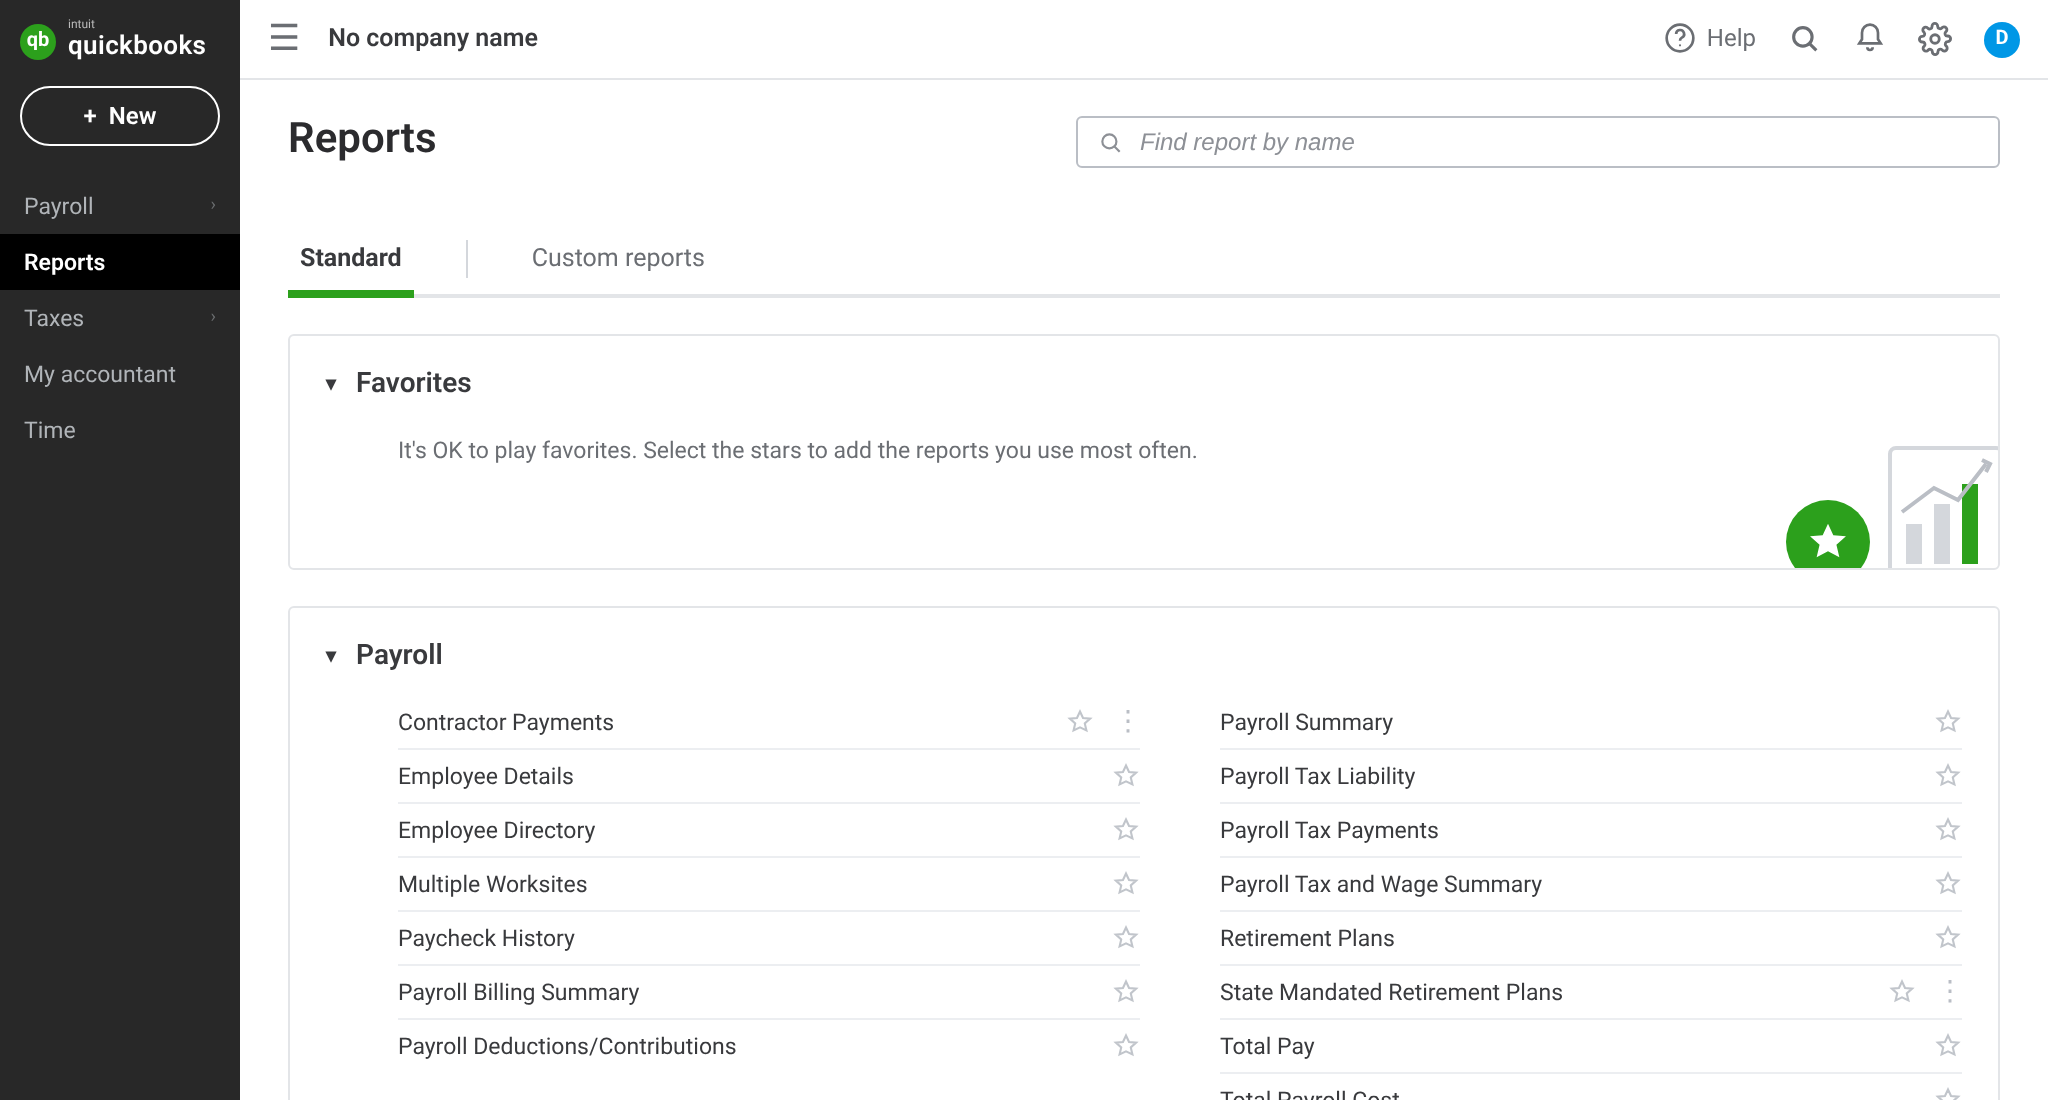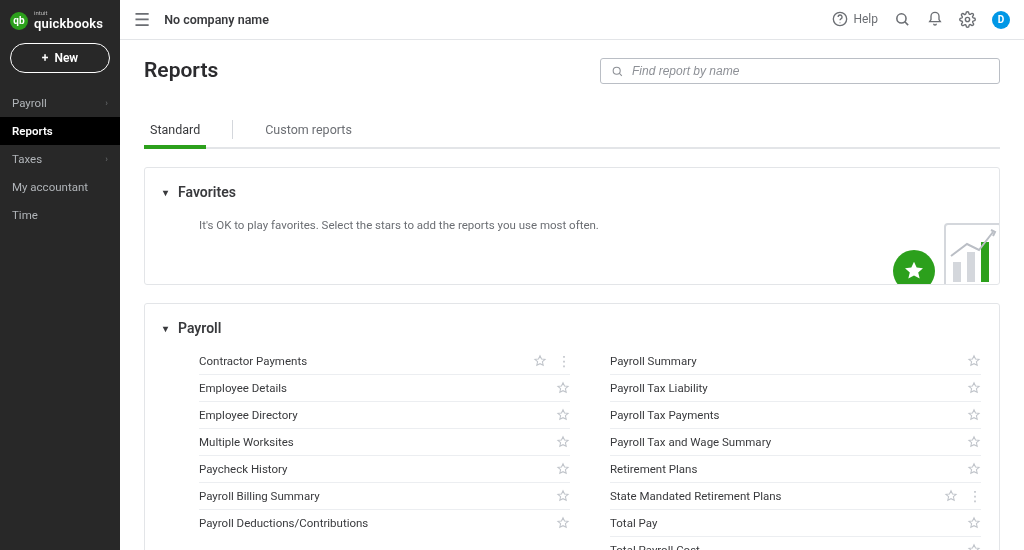--- a/index.html
+++ b/index.html
@@ -70,30 +70,30 @@
   .top-icon {cursor:pointer; display:flex; align-items:center; justify-content:center;}
   .avatar {width:18px; height:18px; border-radius:50%; background:#0097e6; color:#fff;
            font-size:10px; font-weight:bold; display:flex; align-items:center; justify-content:center;}
 
   
   .content { flex:1; overflow-y:auto; padding:18px 24px 0 24px;}
   .page-title { font-size:21px; font-weight:600; margin-bottom:22px; color:#2b2b2e;}
 
   .search-row { display:flex; justify-content:flex-end; margin-bottom:4px;}
   .search-box {
-    width:400px; border:1px solid #babec5; border-radius:3px;
+    width:462px; border:1px solid #babec5; border-radius:3px;
     padding:5px 10px; display:flex; align-items:center; gap:8px;
     font-size:12px; color:#8d9096;
   }
   .search-box input { border:none; outline:none; flex:1; font-size:12px; color:#393a3d; font-style:italic;}
   .search-box input::placeholder { color:#8d9096; font-style:italic;}
 
   .tabs { display:flex; gap:26px; border-bottom:2px solid #e3e5e8; margin-top:8px;}
   .tab { padding:10px 6px; font-size:12.5px; color:#6b6e73; cursor:pointer; position:relative;}
-  .tab.active { color:#393a3d; font-weight:400;}
+  .tab.active { color:#393a3d; font-weight:700;}
   .tab.active::after {
     content:""; position:absolute; left:0; right:0; bottom:-2px;
     height:4px; background:#2ca01c;
   }
   .tab-divider { width:1px; background:#d4d7dc; margin:8px 0;}
 
   .card {
     border:1px solid #e3e5e8; border-radius:3px; margin-top:18px;
     padding:16px 18px;
     position:relative;

